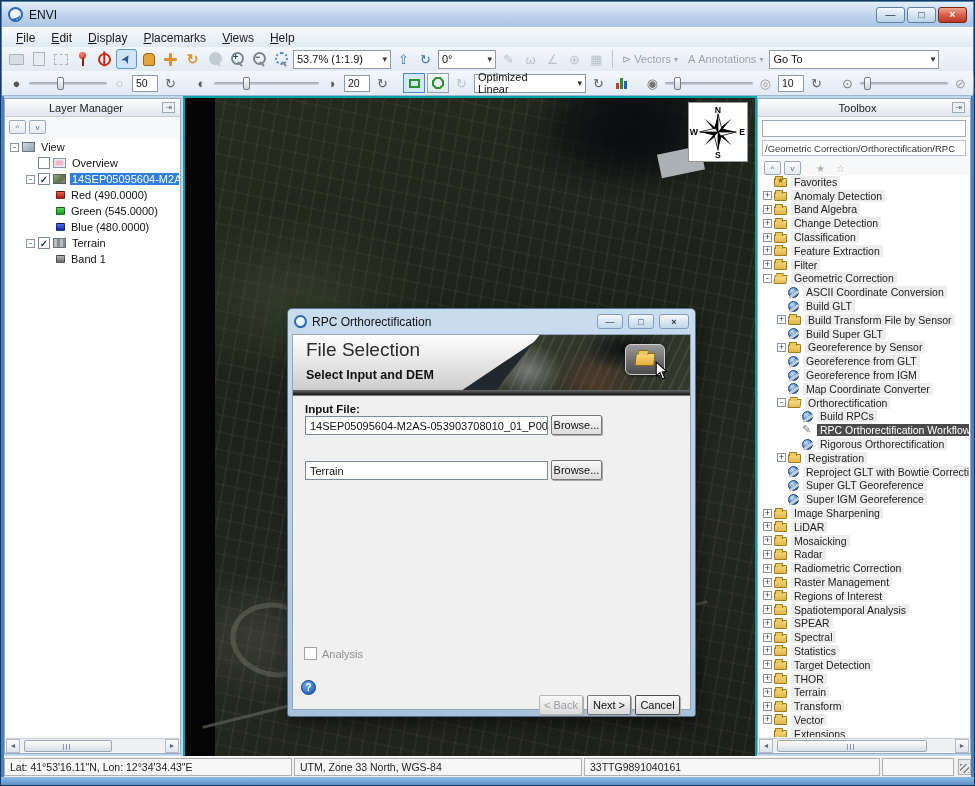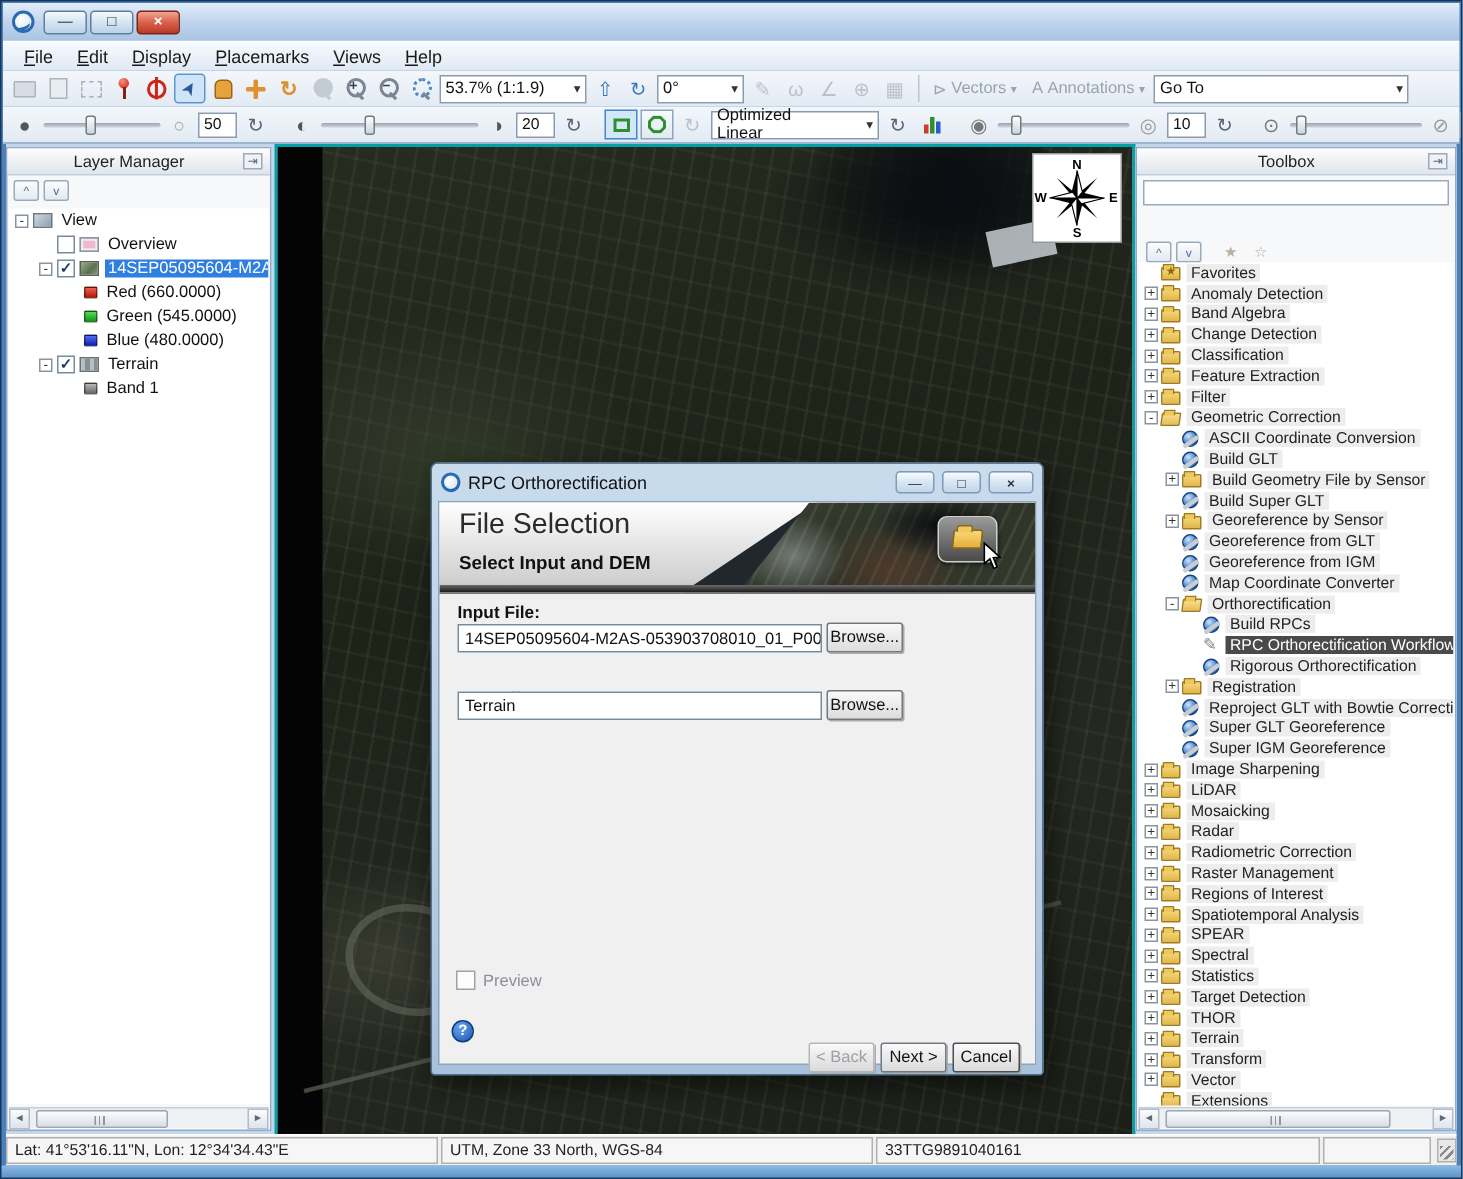--- a/index.html
+++ b/index.html
@@ -208,20 +208,21 @@
     background:repeating-linear-gradient(135deg,#888 0 1.5px,transparent 1.5px 4px);}
   .bframe{position:absolute;left:0;right:0;bottom:0;height:8px;background:linear-gradient(180deg,#8cbbe6,#5d93c8);}
 </style>
 </head>
 <body>
 
 <div id="win">
 
   <div class="titlebar">
     <span class="envi-logo"></span>
+    <span class="win-title">ENVI</span>
     <span class="winbtns">
       <span class="wbtn">—</span>
       <span class="wbtn">□</span>
       <span class="wbtn close">×</span>
     </span>
   </div>
 
   <div class="menubar">
     <ul>
 
@@ -417,21 +418,21 @@
           <div class="lm-row ind1 exp-minus cb-checked sel">
             <span class="ex"></span>
             <span class="cbx"></span>
             <span class="ic ic-raster"></span>
             <span class="lbl">14SEP05095604-M2AS-053903708010_01_P001.TIL</span>
           </div>
           <div class="lm-row ind2 exp-none">
             <span class="ex"></span>
 
             <span class="ic ic-red"></span>
-            <span class="lbl">Red (660.0000)</span>
+            <span class="lbl">Red (490.0000)</span>
           </div>
           <div class="lm-row ind2 exp-none">
             <span class="ex"></span>
 
             <span class="ic ic-green"></span>
             <span class="lbl">Green (545.0000)</span>
           </div>
           <div class="lm-row ind2 exp-none">
             <span class="ex"></span>
 
@@ -485,20 +486,21 @@
           <polygon points="49,30 33,26 30,30" fill="#000"></polygon>
       </svg>
     </div>
 
     <div class="panel tb">
       <div class="panel-header">
         <span class="ph-label">Toolbox</span>
         <span class="pinbtn">⇥</span>
       </div>
       <div class="tb-search"></div>
+      <div class="tb-path">/Geometric Correction/Orthorectification/RPC</div>
       <div class="tb-btnrow mini-btn-row">
         <span class="mini-btn">^</span>
         <span class="mini-btn">v</span>
         <span class="mini-btn star" style="margin-left:8px;border:none;background:none;">★</span>
         <span class="mini-btn star" style="border:none;background:none;">☆</span>
       </div>
       <div class="tb-tree">
 
       <div class="t-row t-ind0 exp-none">
             <span class="ex"></span>
@@ -546,21 +548,21 @@
             <span class="lbl">ASCII Coordinate Conversion</span>
           </div>
           <div class="t-row t-ind1 exp-none">
             <span class="ex"></span>
             <span class="ic ic-globe"></span>
             <span class="lbl">Build GLT</span>
           </div>
           <div class="t-row t-ind1 exp-plus">
             <span class="ex"></span>
             <span class="ic ic-folder"></span>
-            <span class="lbl">Build Geometry File by Sensor</span>
+            <span class="lbl">Build Transform File by Sensor</span>
           </div>
           <div class="t-row t-ind1 exp-none">
             <span class="ex"></span>
             <span class="ic ic-globe"></span>
             <span class="lbl">Build Super GLT</span>
           </div>
           <div class="t-row t-ind1 exp-plus">
             <span class="ex"></span>
             <span class="ic ic-folder"></span>
             <span class="lbl">Georeference by Sensor</span>
@@ -736,21 +738,21 @@
           </svg>
         </div>
         <div class="fld-label" style="top:68px;">Input File:</div>
         <div class="fld" style="top:81px;">14SEP05095604-M2AS-053903708010_01_P001.TIL</div>
         <div class="browse" style="top:80px;">Browse...</div>
         <div class="fld-label" style="top:125px;">DEM File:</div>
         <div class="fld" style="top:126px;">Terrain</div>
         <div class="browse" style="top:125px;">Browse...</div>
         <div class="preview-row">
           <span class="preview-box"></span>
-          <span class="preview-lbl">Preview</span>
+          <span class="preview-lbl">Analysis</span>
         </div>
         <div class="help-ic">?</div>
         <div class="dlgbtn back">&lt; Back</div>
         <div class="dlgbtn next">Next &gt;</div>
         <div class="dlgbtn cancel">Cancel</div>
       </div>
     </div>
   </div>
 
   <div class="statusbar">

